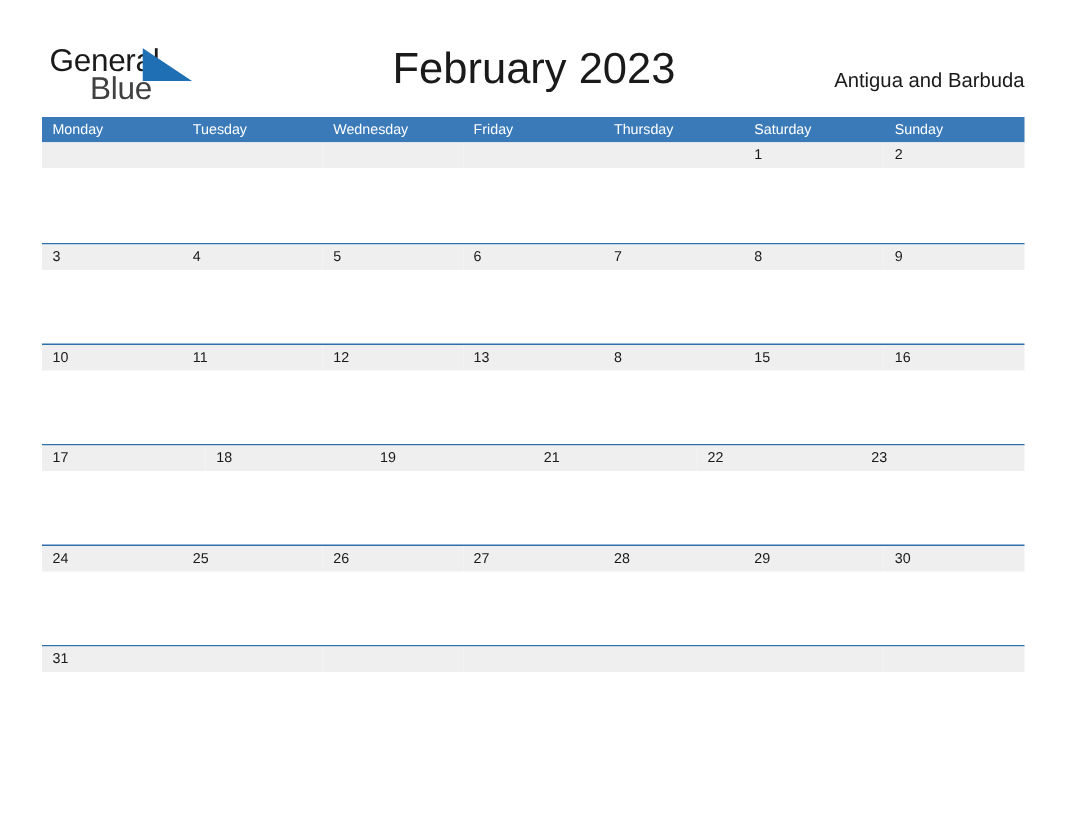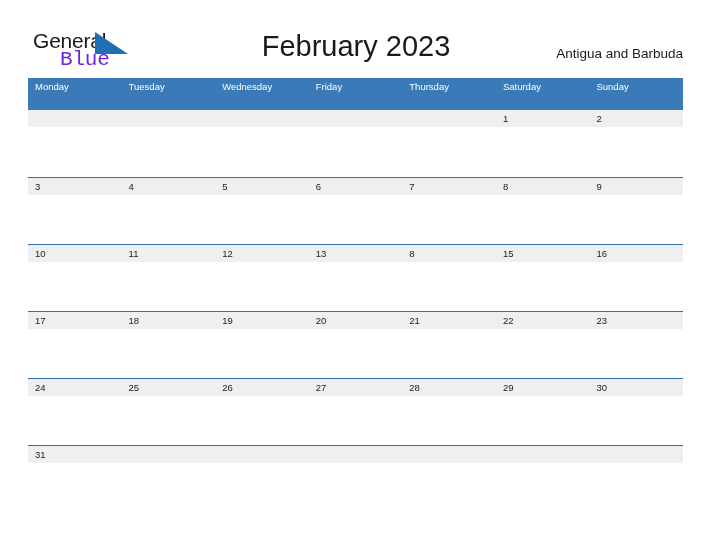--- a/index.html
+++ b/index.html
@@ -39,23 +39,23 @@
     font-size: 21px;
     color: #1a1a1a;
     letter-spacing: -0.2px;
     font-family: "Liberation Sans", sans-serif;
   }
   .brand-logo .brand-blue {
     position: absolute;
     left: 27px;
     top: 19px;
     font-size: 21px;
-    color: #6d28d9;
+    color: #404040;
     letter-spacing: -0.2px;
-    font-family: Liberation Mono, monospace;
+    font-family: Liberation Sans, sans-serif;
   }
   .brand-logo .brand-mark {
     position: absolute;
     left: 62px;
     top: 2px;
     width: 33px;
     height: 22px;
   }
 
   .calendar-title {
@@ -86,21 +86,21 @@
   .calendar {
     position: absolute;
     left: 28px;
     top: 78px;
     width: 655px;
   }
 
   .weekday-row {
     display: flex;
     background: #3a7ab8;
-    height: 32px;
+    height: 17px;
   }
   .weekday-cell {
     flex: 1 1 0;
     color: #ffffff;
     font-size: 9.5px;
     line-height: 17px;
     padding-left: 7px;
     white-space: nowrap;
     overflow: hidden;
     font-family: "Liberation Sans", sans-serif;
@@ -266,24 +266,20 @@
         <div class="day-cell">
           <div class="day-band"></div>
           <span class="day-number">18</span>
         </div>
         <div class="day-cell">
           <div class="day-band"></div>
           <span class="day-number">19</span>
         </div>
         <div class="day-cell">
           <div class="day-band"></div>
-          <span class="day-number">20</span>
-        </div>
-        <div class="day-cell">
-          <div class="day-band"></div>
           <span class="day-number">21</span>
         </div>
         <div class="day-cell">
           <div class="day-band"></div>
           <span class="day-number">22</span>
         </div>
         <div class="day-cell">
           <div class="day-band"></div>
           <span class="day-number">23</span>
         </div>

